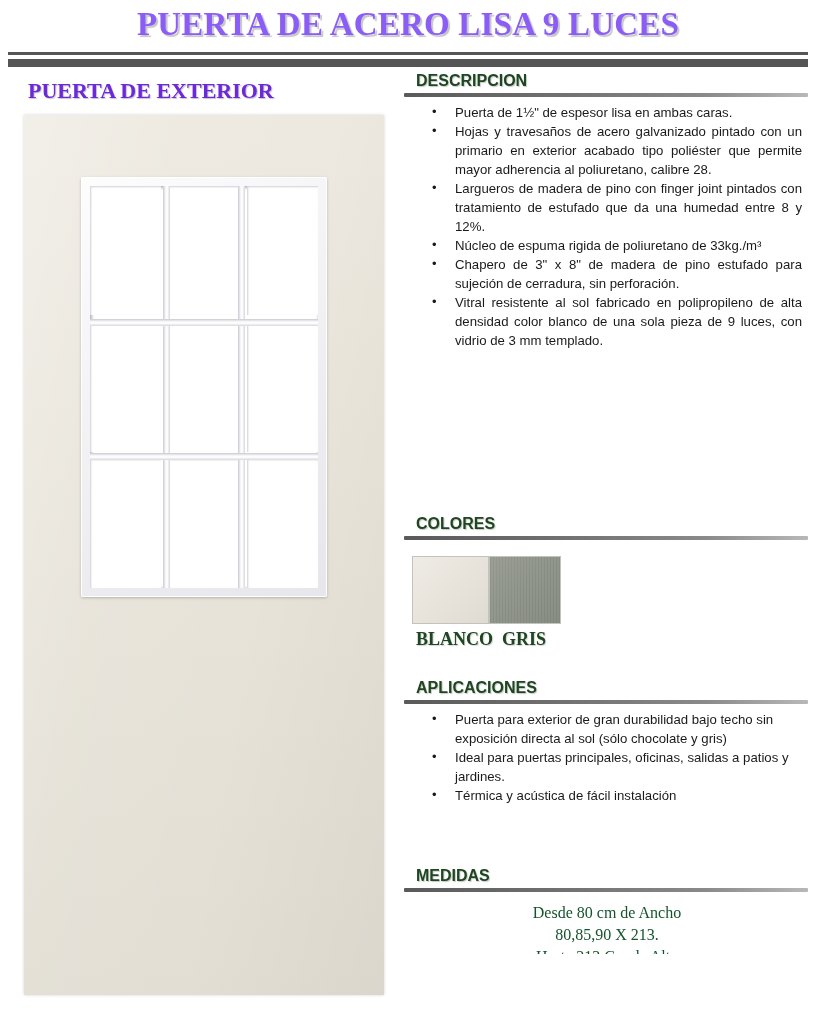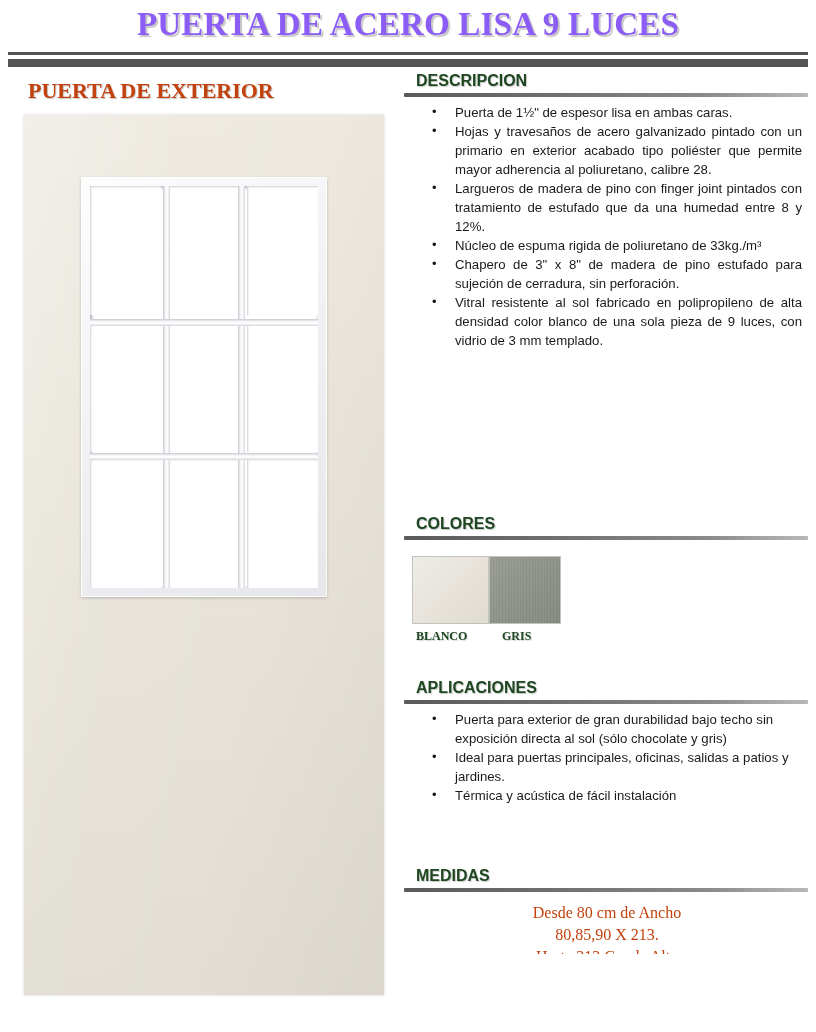--- a/index.html
+++ b/index.html
@@ -56,21 +56,21 @@
     width: 396px;
     height: 960px;
   }
   .exterior-heading {
     position: absolute;
     left: 28px;
     top: 6px;
     font-family: "Liberation Serif", serif;
     font-weight: bold;
     font-size: 22px;
-    color: #c2410c;
+    color: #6d28d9;
     text-shadow: 1px 1px 1px rgba(170,170,170,0.7);
     white-space: nowrap;
   }
 
   
   .door-figure {
     position: absolute;
     left: 24px;
     top: 43px;
     width: 360px;
@@ -207,37 +207,37 @@
   .swatch.gris {
     width: 72px;
     background:
       repeating-linear-gradient(90deg, rgba(0,0,0,0.035) 0 1px, rgba(255,255,255,0.03) 1px 3px),
       linear-gradient(135deg, #989C91 0%, #8D9288 55%, #858A80 100%);
   }
   .swatch-labels {
     margin: 5px 0 0 18px;
     font-family: "Liberation Serif", serif;
     font-weight: bold;
-    font-size: 12px;
+    font-size: 18px;
     color: #1E4620;
     text-shadow: 1px 1px 1px rgba(180,180,180,0.6);
     display: flex;
   }
   .swatch-labels span:first-child { width: 86px; }
 
   .aplic-block { position: absolute; left: 0; top: 607px; width: 418px; }
   .medidas-block { position: absolute; left: 0; top: 795px; width: 418px; }
 
   .medidas-text {
     margin: 10px 20px 0 20px;
     text-align: center;
     font-family: "Liberation Serif", serif;
     font-size: 16px;
     line-height: 22px;
-    color: #c2410c;
+    color: #14532d;
   }
   .medidas-clip { max-height: 62px; overflow: hidden; }
 </style>
 </head>
 <body>
 
 <div class="page-title">PUERTA DE ACERO LISA 9 LUCES</div>
 <div class="rule-thin"></div>
 <div class="rule-thick"></div>
 

